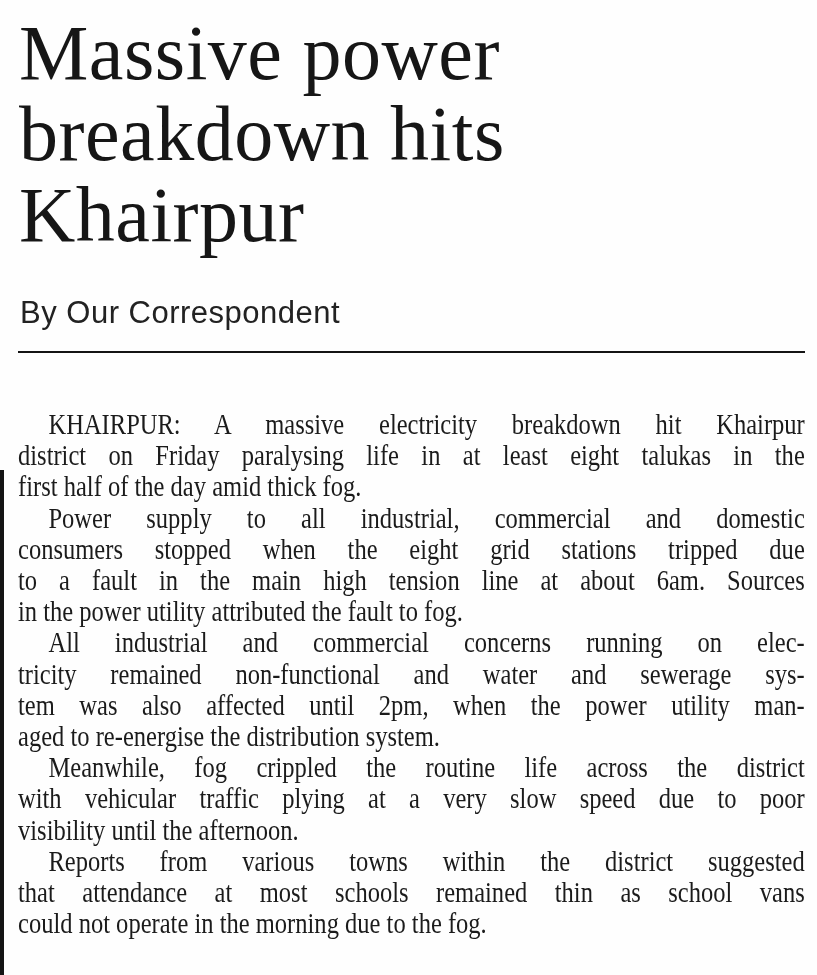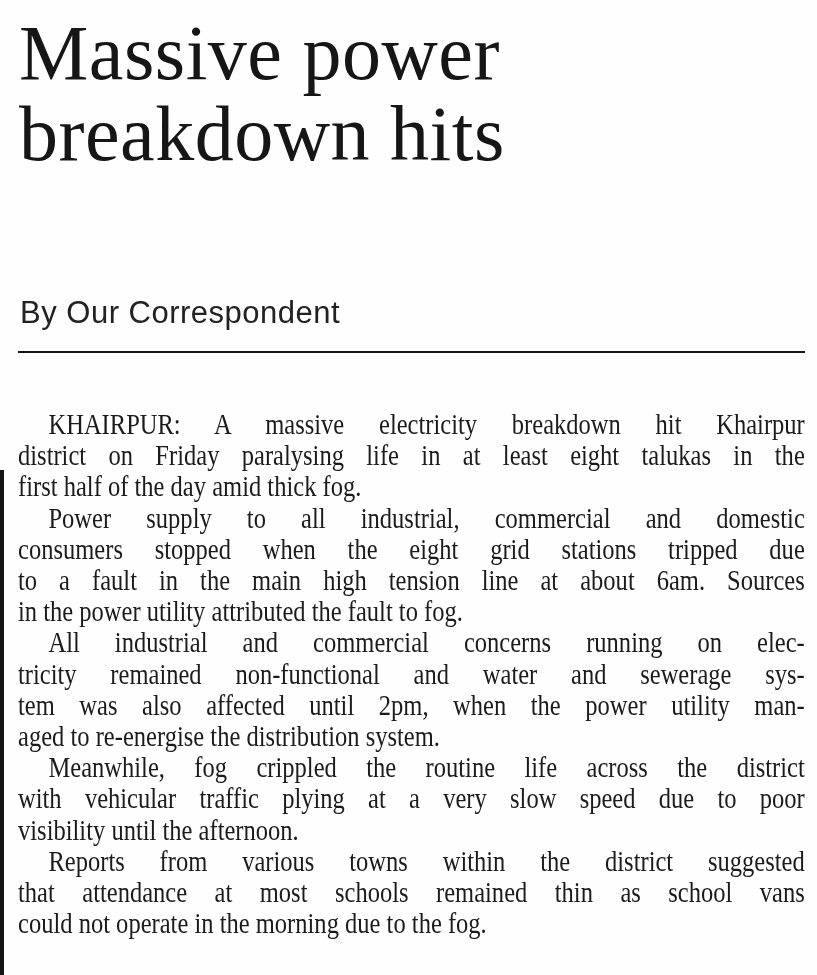--- a/index.html
+++ b/index.html
@@ -82,20 +82,21 @@
 </head>
 <body>
 
 <div class="page">
 
   <div class="left-rule"></div>
 
   <h1 class="headline">
     <span class="hline">Massive power</span>
     <span class="hline">breakdown hits</span>
+    <span class="hline">Khairpur</span>
   </h1>
 
   <div class="byline">By Our Correspondent</div>
 
   <div class="byline-rule"></div>
 
   <div class="article-body">
       <div class="para">
         <div class="line first">KHAIRPUR: A massive electricity breakdown hit Khairpur</div>
         <div class="line">district on Friday paralysing life in at least eight talukas in the</div>

